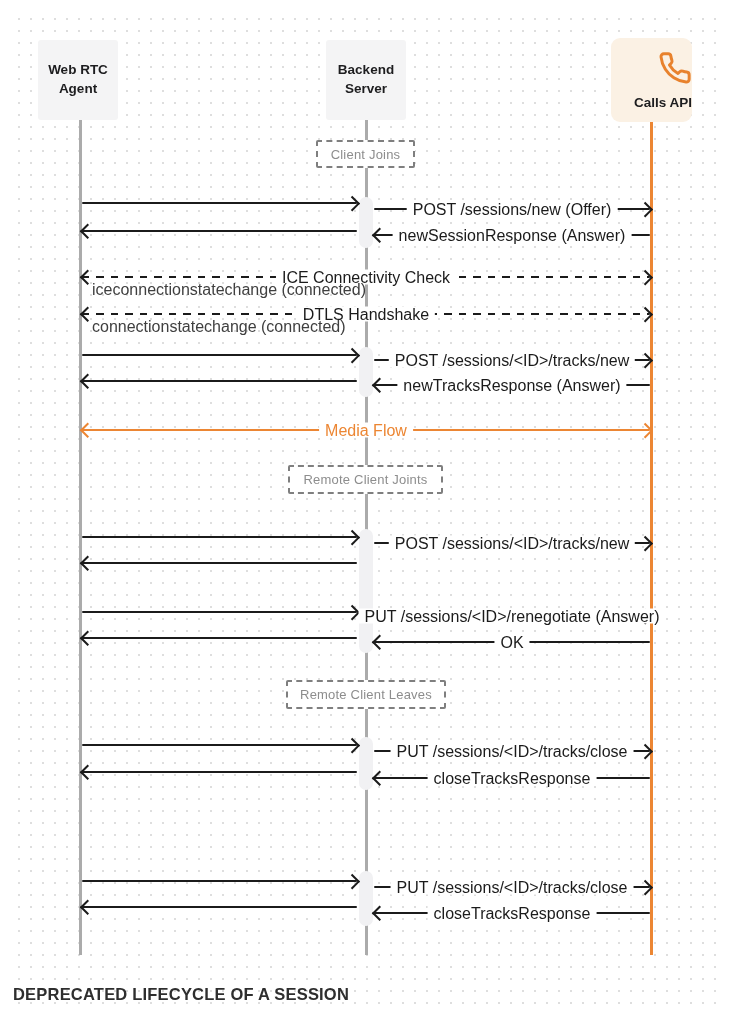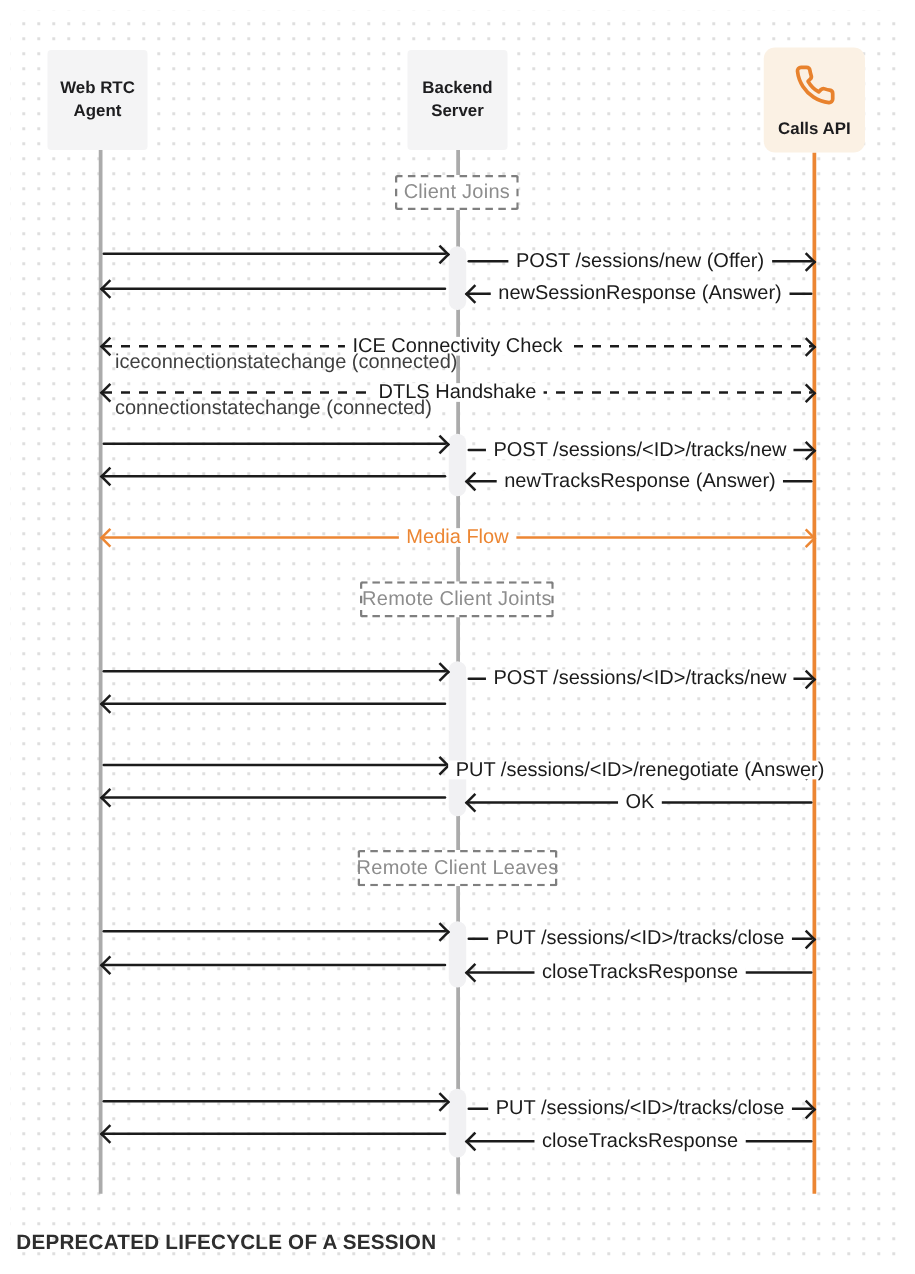--- a/index.html
+++ b/index.html
@@ -17,32 +17,32 @@
   html,body{background:#fff;}
   body{font-family:"Liberation Sans","DejaVu Sans",sans-serif;}
   .page{position:relative;width:732px;height:1019px;background:#fff;overflow:hidden;}
   .dots{position:absolute;left:8px;top:8px;right:8px;bottom:8px;border-radius:14px;
     background-image:radial-gradient(circle,#dedede 1.1px,transparent 1.4px);
     background-size:12px 12px;background-position:5px 5px;z-index:0;}
   
   .actor{position:absolute;z-index:4;display:flex;align-items:center;justify-content:center;
     text-align:center;font-weight:700;font-size:13.5px;line-height:1.4;color:#1d1d1f;}
   .actor.gray{background:var(--box-gray);border-radius:3px;}
-  .actor.cream{background:var(--cream);border-radius:9px;flex-direction:column;gap:7px;padding-top:4px;}
+  .actor.cream{background:var(--cream);border-radius:9px;flex-direction:column;gap:7px;padding-top:4px;align-items:flex-end;}
   .actor-label{white-space:pre-line;}
   
   .lifeline{position:absolute;width:2.5px;z-index:1;}
   .lifeline.gray{background:var(--life-gray);}
   .lifeline.orange{background:var(--orange);}
   
   .pill{position:absolute;left:359px;width:14px;background:#f1f1f3;border-radius:7px;z-index:2;}
   
   .section{position:absolute;z-index:3;background:#fff;border:2px dashed var(--sec-border);
     border-radius:2px;display:flex;align-items:center;justify-content:center;
-    color:var(--sec-text);font-size:16px;font-weight:500;letter-spacing:.2px;white-space:nowrap;}
+    color:var(--sec-text);font-size:13px;font-weight:500;letter-spacing:.2px;white-space:nowrap;}
   
   .arrow{position:absolute;height:14px;z-index:5;}
   .arrow .line{position:absolute;left:1px;right:1px;top:5.6px;height:2.8px;background:var(--ink);border-radius:1px;}
   .arrow.dashed .line{background:repeating-linear-gradient(90deg,var(--ink) 0 7.5px,transparent 7.5px 14.5px);}
   .arrow .chev{position:absolute;top:1.7px;width:10.5px;height:10.5px;}
   .arrow .chev.r{right:.5px;border-top:2.8px solid var(--ink);border-right:2.8px solid var(--ink);transform:rotate(45deg);}
   .arrow .chev.l{left:.5px;border-top:2.8px solid var(--ink);border-left:2.8px solid var(--ink);transform:rotate(-45deg);}
   .arrow .lbl{position:absolute;left:50%;top:7px;transform:translate(-50%,-50%);background:#fff;
     padding:0 6px;font-weight:400;font-size:16px;color:var(--ink);white-space:nowrap;line-height:15px;}
   .arrow.orange .line{background:var(--orange);}

